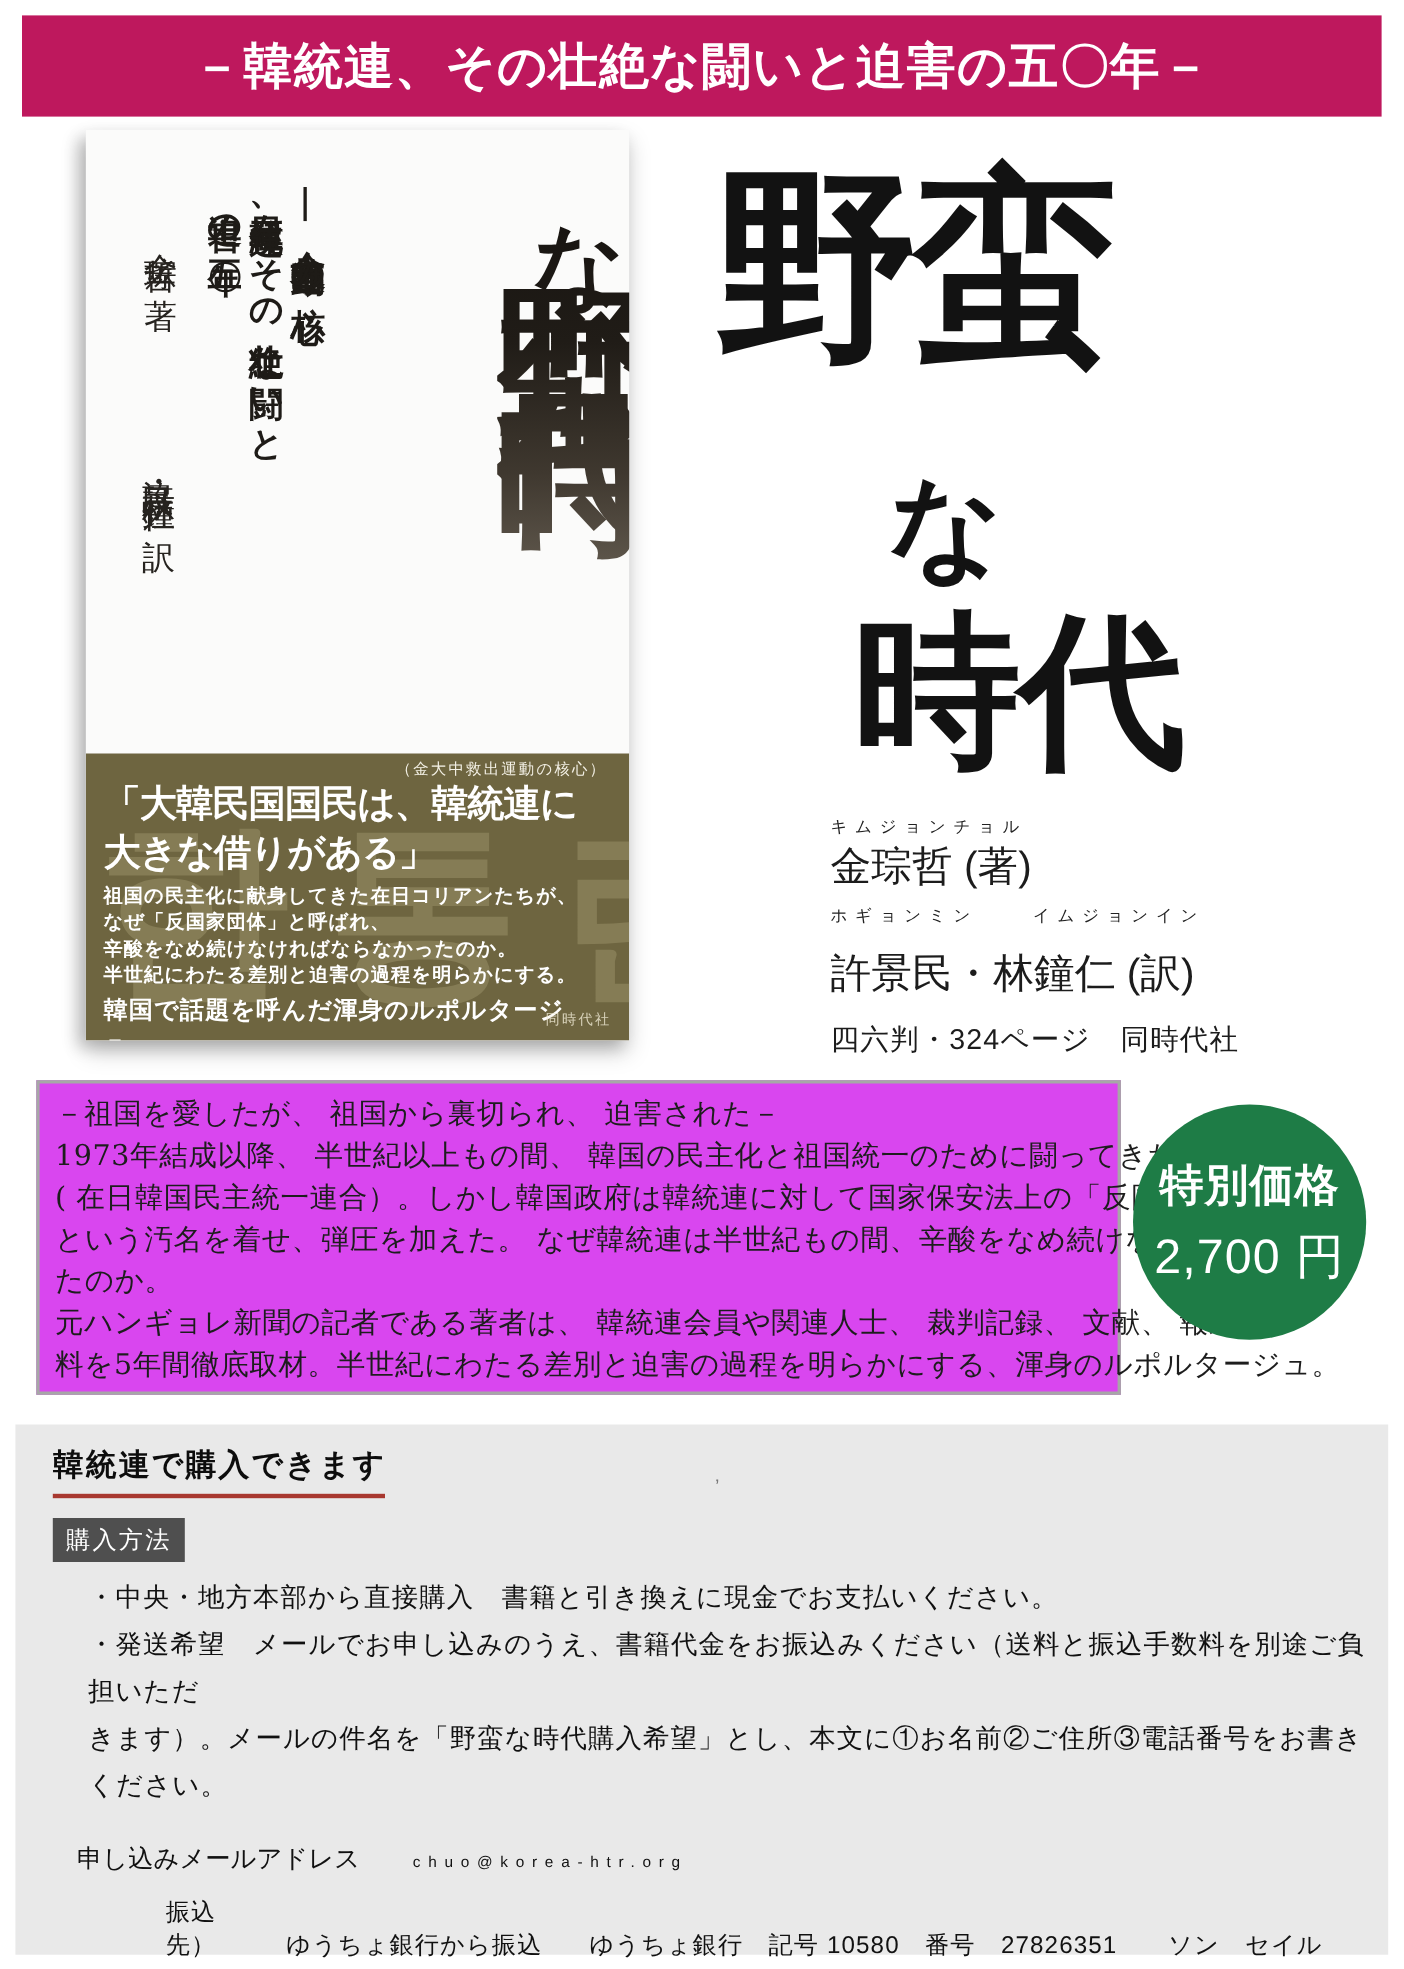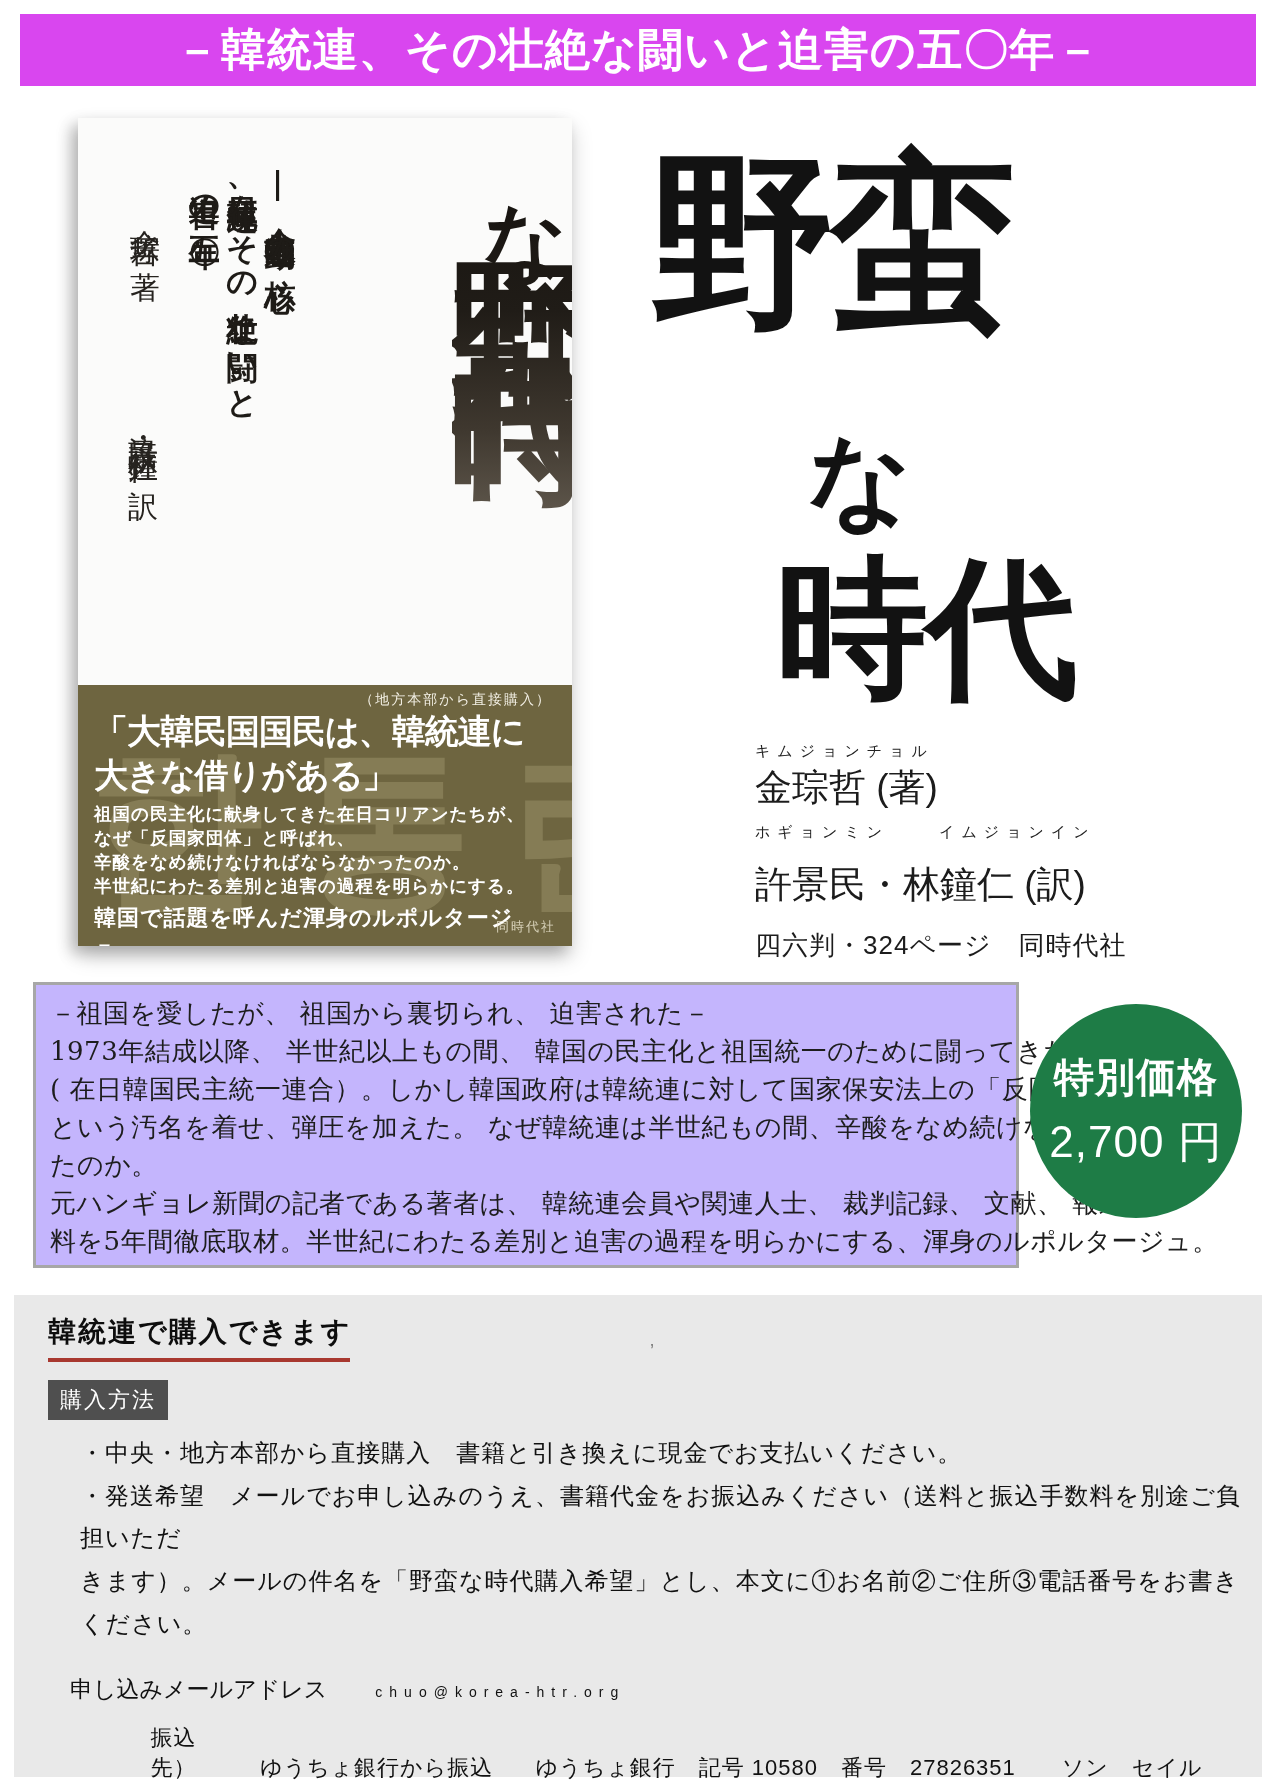--- a/index.html
+++ b/index.html
@@ -1,20 +1,20 @@
 <!DOCTYPE html>
 <html><head>
 <meta charset="utf-8">
 <style>
   html,body{margin:0;padding:0;background:#ffffff;}
   #page{position:relative;width:1276px;height:1790px;background:#ffffff;overflow:hidden;
         font-family:"Liberation Sans",sans-serif;}
 
   
-  .banner{position:absolute;left:20px;top:14px;width:1236px;height:72px;background:#d946ef;
+  .banner{position:absolute;left:20px;top:14px;width:1236px;height:92px;background:#be185d;
           display:flex;align-items:center;justify-content:center;}
   .banner-text{color:#ffffff;font-size:45px;font-weight:bold;letter-spacing:1px;}
 
   
   .cover{position:absolute;left:78px;top:118px;width:494px;height:828px;background:#fbfbfa;
          overflow:hidden;box-shadow:-7px 7px 14px rgba(0,0,0,.22),0 10px 20px rgba(0,0,0,.18);}
   .cover-title{position:absolute;right:-30px;top:26px;height:520px;writing-mode:vertical-rl;
          font-family:"DejaVu Serif",serif;font-weight:700;font-size:150px;line-height:1.0;
          background:linear-gradient(to bottom,#14110e 0%,#201c17 32%,#3f382f 55%,#6b6357 78%,#968d7f 100%);
          -webkit-background-clip:text;background-clip:text;color:transparent;}
@@ -49,21 +49,21 @@
   .author-block{position:absolute;left:755px;top:742px;color:#1c1c1c;}
   .furigana{font-size:15px;letter-spacing:7px;color:#222;}
   .author-name{font-size:37px;margin-top:2px;}
   .furigana-row{margin-top:10px;}
   .furigana-row .f2{margin-left:50px;}
   .trans-name{font-size:37px;margin-top:18px;}
   .format-line{font-size:26px;margin-top:18px;letter-spacing:1px;}
 
   
   .desc-box{position:absolute;left:33px;top:982px;width:986px;height:286px;border:3px solid #a7a7a7;
-         background:#c4b5fd;box-sizing:border-box;padding:9px 14px;}
+         background:#d946ef;box-sizing:border-box;padding:9px 14px;}
   .desc-line{font-family:"DejaVu Serif",serif;font-size:26px;line-height:38px;color:#1d1d1d;
          letter-spacing:0.5px;white-space:nowrap;}
 
   
   .price-circle{position:absolute;left:1030px;top:1004px;width:212px;height:214px;border-radius:50%;
          background:#1e7c46;display:flex;flex-direction:column;align-items:center;justify-content:center;}
   .price-label{color:#ffffff;font-size:40px;font-weight:bold;letter-spacing:1px;}
   .price-value{color:#ffffff;font-size:44px;margin-top:8px;letter-spacing:1px;}
 
   
@@ -98,21 +98,21 @@
       <div>在日韓統連、その壮絶な闘いと</div>
       <div>迫害の五〇年</div>
     </div>
 
     <div class="cover-author">金琮哲／著</div>
     <div class="cover-trans">許景民・林鐘仁／訳</div>
 
     <div class="band">
       <div class="band-watermark">한통련</div>
       <div class="band-inner">
-        <div class="band-org">（地方本部から直接購入）</div>
+        <div class="band-org">（金大中救出運動の核心）</div>
         <div class="band-quote">「大韓民国国民は、韓統連に</div>
         <div class="band-quote">大きな借りがある」</div>
         <div class="band-body">
           <div>祖国の民主化に献身してきた在日コリアンたちが、</div>
           <div>なぜ「反国家団体」と呼ばれ、</div>
           <div>辛酸をなめ続けなければならなかったのか。</div>
           <div>半世紀にわたる差別と迫害の過程を明らかにする。</div>
         </div>
         <div class="band-tagline">韓国で話題を呼んだ渾身のルポルタージュ。</div>
       </div>

